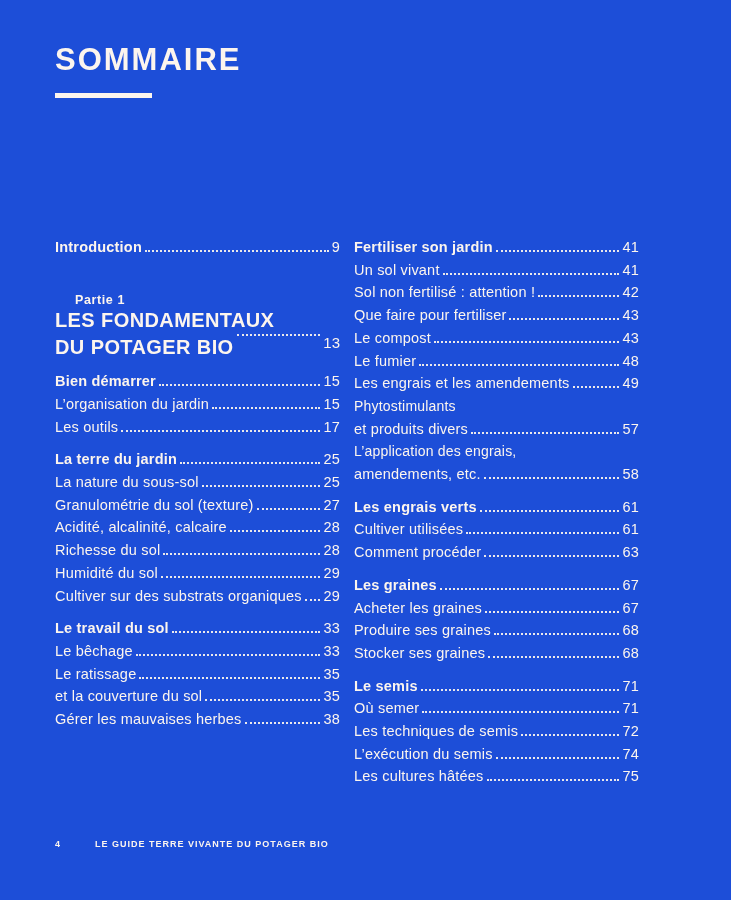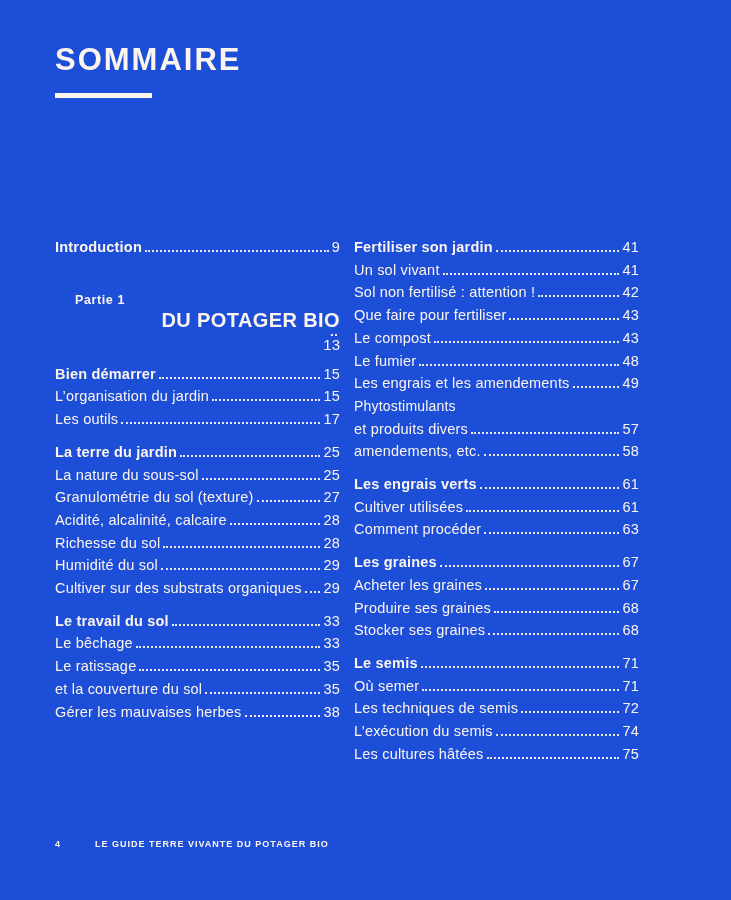--- a/index.html
+++ b/index.html
@@ -75,23 +75,22 @@
   }
   .part-line {
     font-size: 20px;
     font-weight: bold;
     letter-spacing: 0.4px;
     line-height: 26.5px;
     white-space: nowrap;
   }
   .part-row {
     display: flex;
-    align-items: flex-end;
+    align-items: flex-start;
     white-space: nowrap;
-    flex-direction: column;
   }
   .part-row .pagenum { font-size: 15px; }
   
   .footer {
     position: absolute;
     left: 55px; top: 839px;
     display: flex;
     align-items: baseline;
     font-size: 9px;
     font-weight: bold;
@@ -113,20 +112,21 @@
     <div class="col" id="col-left">
         <div class="group sect">
           <div class="row bold">
             <span class="label">Introduction</span>
             <span class="dots"></span>
             <span class="pagenum">9</span>
           </div>
         </div>
         <div class="part">
           <div class="kicker">Partie 1</div>
+          <div class="part-line">LES FONDAMENTAUX</div>
           <div class="part-row">
             <span class="part-line">DU POTAGER BIO</span>
             <span class="dots"></span>
             <span class="pagenum">13</span>
           </div>
         </div>
         <div class="group sect">
           <div class="row bold">
             <span class="label">Bien démarrer</span>
             <span class="dots"></span>
@@ -284,20 +284,21 @@
         </div>
         <div class="group">
           <div class="pre-line">Phytostimulants</div>
           <div class="row">
             <span class="label">et produits divers</span>
             <span class="dots"></span>
             <span class="pagenum">57</span>
           </div>
         </div>
         <div class="group">
+          <div class="pre-line">L’application des engrais,</div>
           <div class="row">
             <span class="label">amendements, etc.</span>
             <span class="dots"></span>
             <span class="pagenum">58</span>
           </div>
         </div>
         <div class="group sect">
           <div class="row bold">
             <span class="label">Les engrais verts</span>
             <span class="dots"></span>

